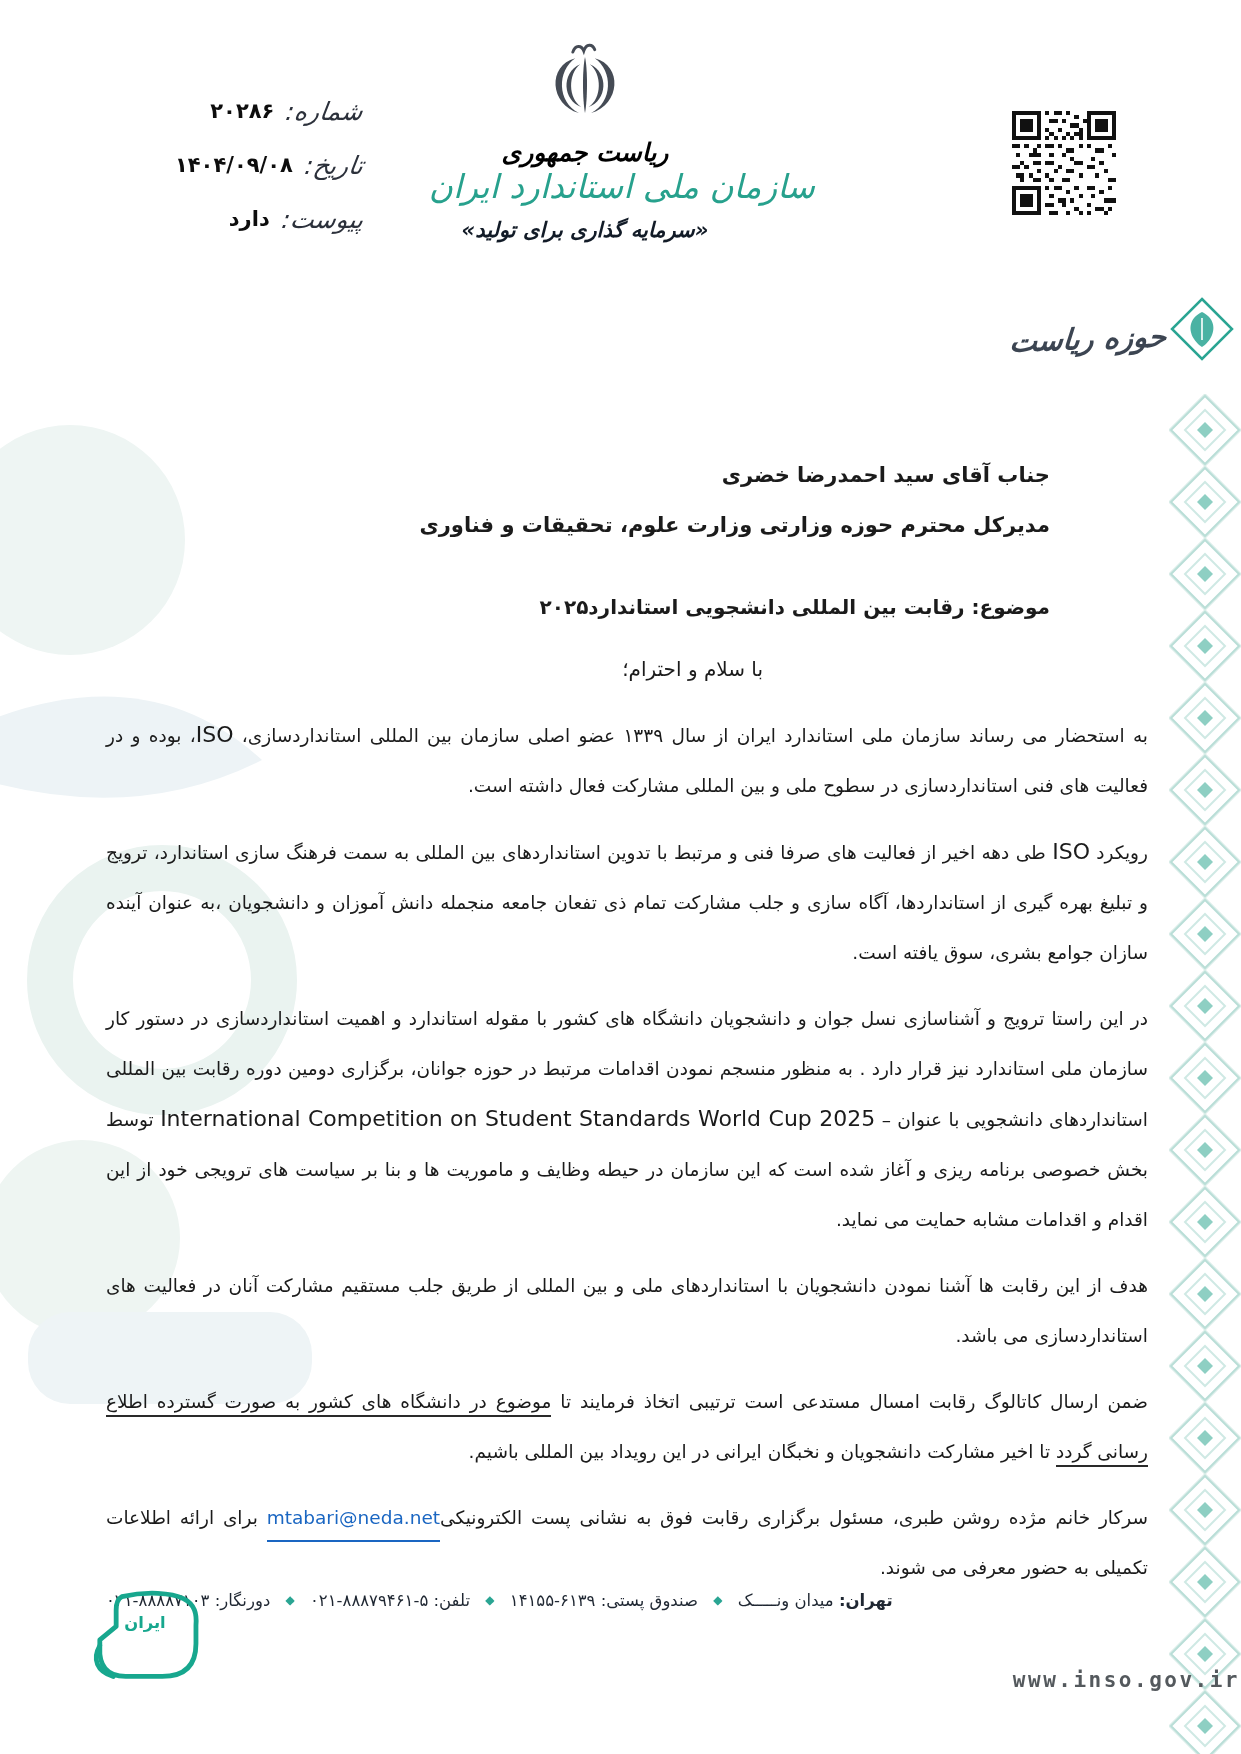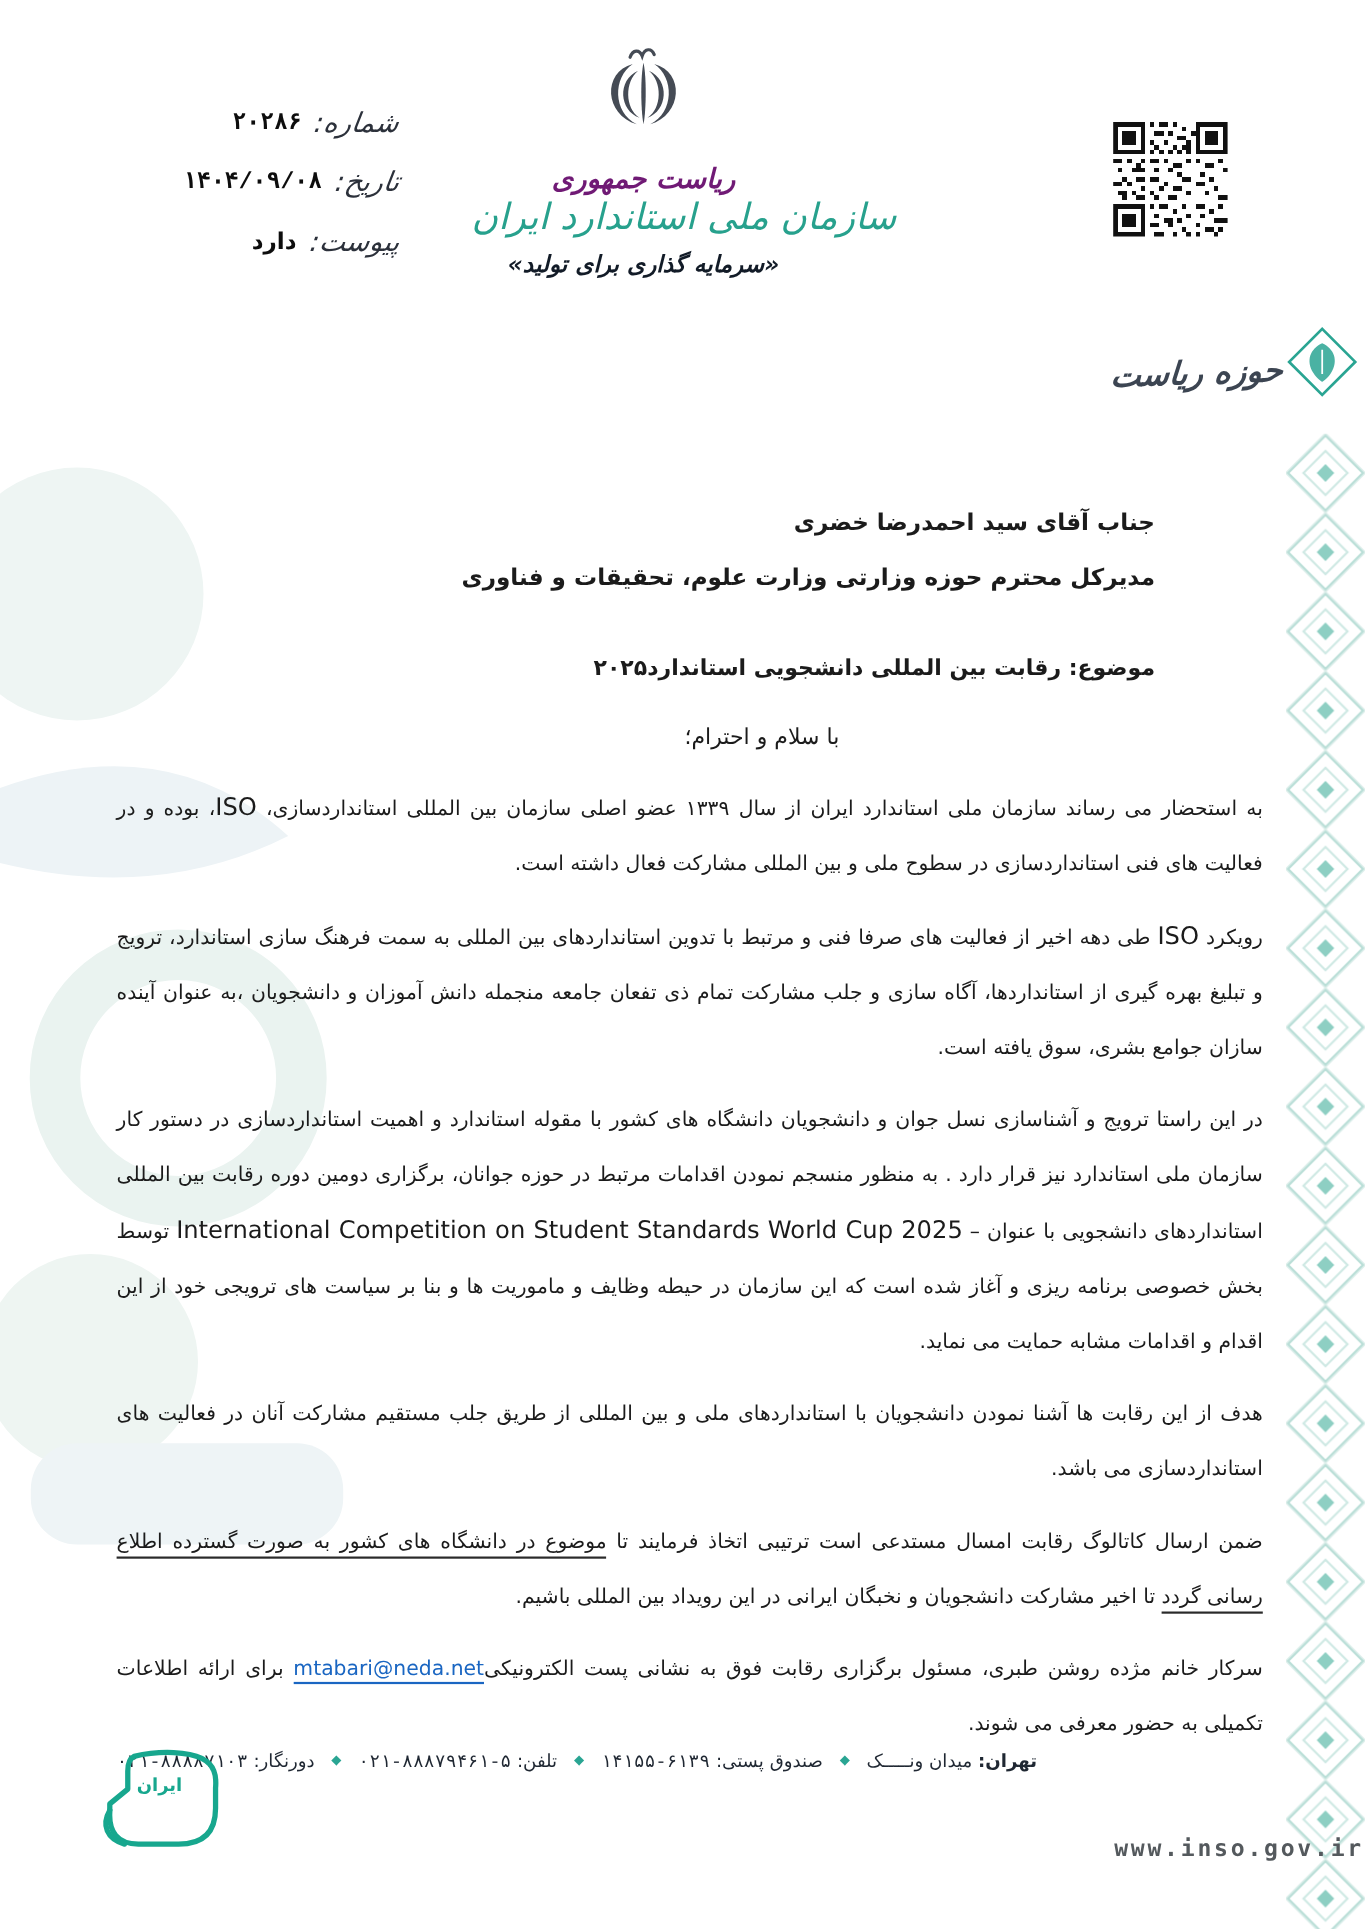--- a/index.html
+++ b/index.html
@@ -11,44 +11,44 @@
   .watermark{position:absolute;left:0;top:360px;pointer-events:none;}
   .side-border{position:absolute;right:0;top:394px;}
   .side-ornament{position:absolute;right:6px;top:296px;}
 
   
   .meta{position:absolute;left:58px;top:84px;width:305px;direction:rtl;}
   .meta-row{display:flex;direction:rtl;align-items:center;gap:12px;height:54px;}
   .meta-label{font-size:25px;font-style:italic;font-weight:500;color:#2c313b;
               display:inline-block;transform:skewX(-8deg);}
   .meta-value{font-size:21px;font-weight:bold;color:#0d0d0d;}
-  .num{direction:ltr;unicode-bidi:embed;display:inline-block;font-family:Liberation Mono, monospace;}
+  .num{direction:ltr;unicode-bidi:embed;display:inline-block;}
 
   
   .header-c{position:absolute;left:355px;top:42px;width:460px;text-align:center;}
   .emblem{margin:0 auto;}
-  .presidency{font-size:25px;font-style:italic;font-weight:600;color:#701a75;margin-top:20px;}
+  .presidency{font-size:25px;font-style:italic;font-weight:600;color:#000000;margin-top:10px;}
   .orgname{font-size:33px;font-style:italic;font-weight:normal;color:#27a18d;margin-top:0px;text-align:right;}
   .motto{font-size:21px;font-weight:bold;color:#121b27;margin-top:12px;font-style:italic;}
 
   .qr{position:absolute;left:1012px;top:111px;width:104px;height:104px;}
   .dept{position:absolute;left:998px;top:322px;width:180px;text-align:center;font-size:29px;
         font-style:italic;font-weight:600;color:#3c4552;transform:skewX(-6deg) rotate(-2deg);}
 
   
   .bodytxt{position:absolute;left:106px;top:450px;width:1042px;direction:rtl;
            text-align:justify;font-size:18.5px;color:#1b1b1b;}
   .bodytxt p{margin:0;line-height:50px;}
   .recipient{font-weight:bold;font-size:21px;text-align:right;margin-left:0;margin-right:98px !important;}
   .subject{font-weight:bold;font-size:20px;text-align:right;margin-top:32px !important;margin-right:98px !important;}
   .salutation{font-size:20px;text-align:right;margin-top:12px !important;margin-right:385px !important;}
   .para{margin-top:16px !important;}
   .en{font-size:22px;}
   .u{border-bottom:2px solid #2a2a2a;padding-bottom:3px;}
-  a.email{color:#1a66c2;text-decoration:none;border-bottom:2px solid #1a66c2;padding-bottom:1px;
+  a.email{color:#1a66c2;text-decoration:none;border-bottom:2px solid #1a66c2;padding-bottom:12px;
           direction:ltr;unicode-bidi:embed;}
 
   
   .footer{position:absolute;left:106px;top:1578px;width:1042px;direction:rtl;text-align:left;
           font-size:16.5px;color:#1f2732;}
   .footer-row{line-height:45px;white-space:nowrap;}
   .fcity{font-weight:bold;}
   .sep{color:#2aa593;font-size:12px;margin:0 10px;vertical-align:2px;}
   .website{position:absolute;left:120px;top:1668px;width:1120px;text-align:right;
            font-family:"DejaVu Sans Mono",monospace;font-size:21px;font-weight:bold;

